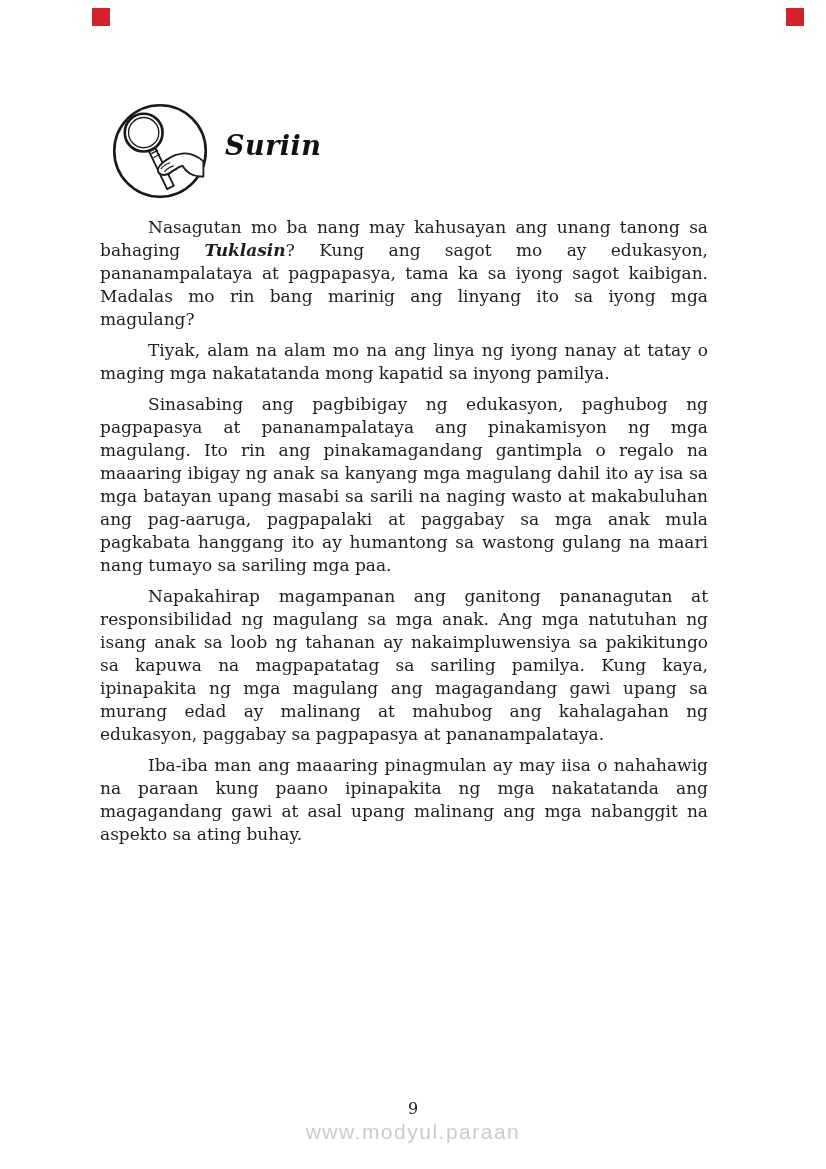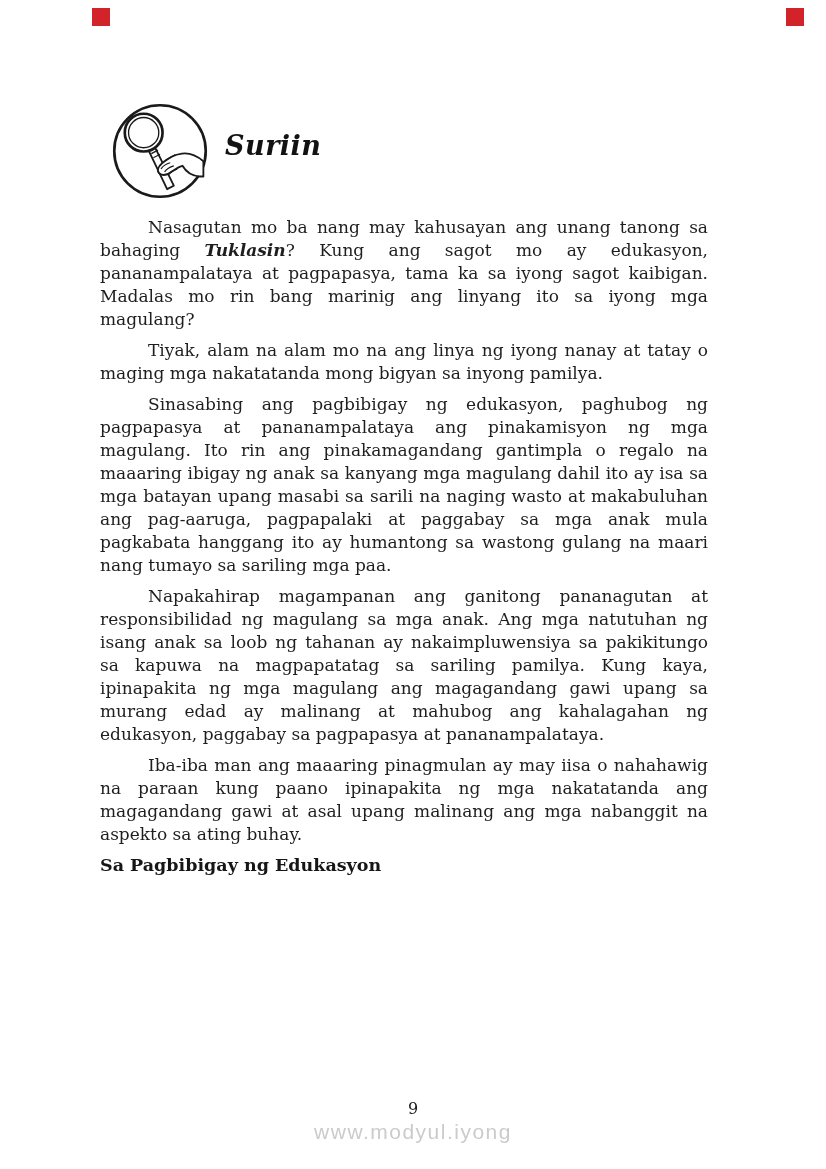--- a/index.html
+++ b/index.html
@@ -59,23 +59,22 @@
       <path d="M61.5,62.5 C57.5,63.5 54.5,65.5 52.5,68.5" fill="none" stroke="#1a1a1a" stroke-width="1.2"></path>
       <path d="M65,65.5 C61.5,66.5 58.5,68.5 56.5,71" fill="none" stroke="#1a1a1a" stroke-width="1.2"></path>
       <path d="M63,51.5 L53.5,57.5" fill="none" stroke="#1a1a1a" stroke-width="1.2"></path>
     </svg>
   </div>
 
   <div class="page-title">Suriin</div>
 
   <div class="content">
     <p><span>Nasagutan mo ba nang may kahusayan ang unang tanong sa bahaging </span><span class="bold-italic">Tuklasin</span><span>? Kung ang sagot mo ay edukasyon, pananampalataya at pagpapasya, tama ka sa iyong sagot kaibigan. Madalas mo rin bang marinig ang linyang ito sa iyong mga magulang?</span></p>
-    <p>Tiyak, alam na alam mo na ang linya ng iyong nanay at tatay o maging mga nakatatanda mong bigyan sa inyong pamilya.</p>
+    <p>Tiyak, alam na alam mo na ang linya ng iyong nanay at tatay o maging mga nakatatanda mong kapatid sa inyong pamilya.</p>
     <p>Sinasabing ang pagbibigay ng edukasyon, paghubog ng pagpapasya at pananampalataya ang pinakamisyon ng mga magulang. Ito rin ang pinakamagandang gantimpla o regalo na maaaring ibigay ng anak sa kanyang mga magulang dahil ito ay isa sa mga batayan upang masabi sa sarili na naging wasto at makabuluhan ang pag-aaruga, pagpapalaki at paggabay sa mga anak mula pagkabata hanggang ito ay humantong sa wastong gulang na maari nang tumayo sa sariling mga paa.</p>
     <p>Napakahirap magampanan ang ganitong pananagutan at responsibilidad ng magulang sa mga anak. Ang mga natutuhan ng isang anak sa loob ng tahanan ay nakaimpluwensiya sa pakikitungo sa kapuwa na magpapatatag sa sariling pamilya. Kung kaya, ipinapakita ng mga magulang ang magagandang gawi upang sa murang edad ay malinang at mahubog ang kahalagahan ng edukasyon, paggabay sa pagpapasya at pananampalataya.</p>
     <p>Iba-iba man ang maaaring pinagmulan ay may iisa o nahahawig na paraan kung paano ipinapakita ng mga nakatatanda ang magagandang gawi at asal upang malinang ang mga nabanggit na aspekto sa ating buhay.</p>
-    <h2>Sa Pagbibigay ng Edukasyon</h2>
   </div>
 
   <div class="page-number">9</div>
-  <div class="watermark">www.modyul.iyong</div>
+  <div class="watermark">www.modyul.paraan</div>
 
 </div>
 
 </body></html>

